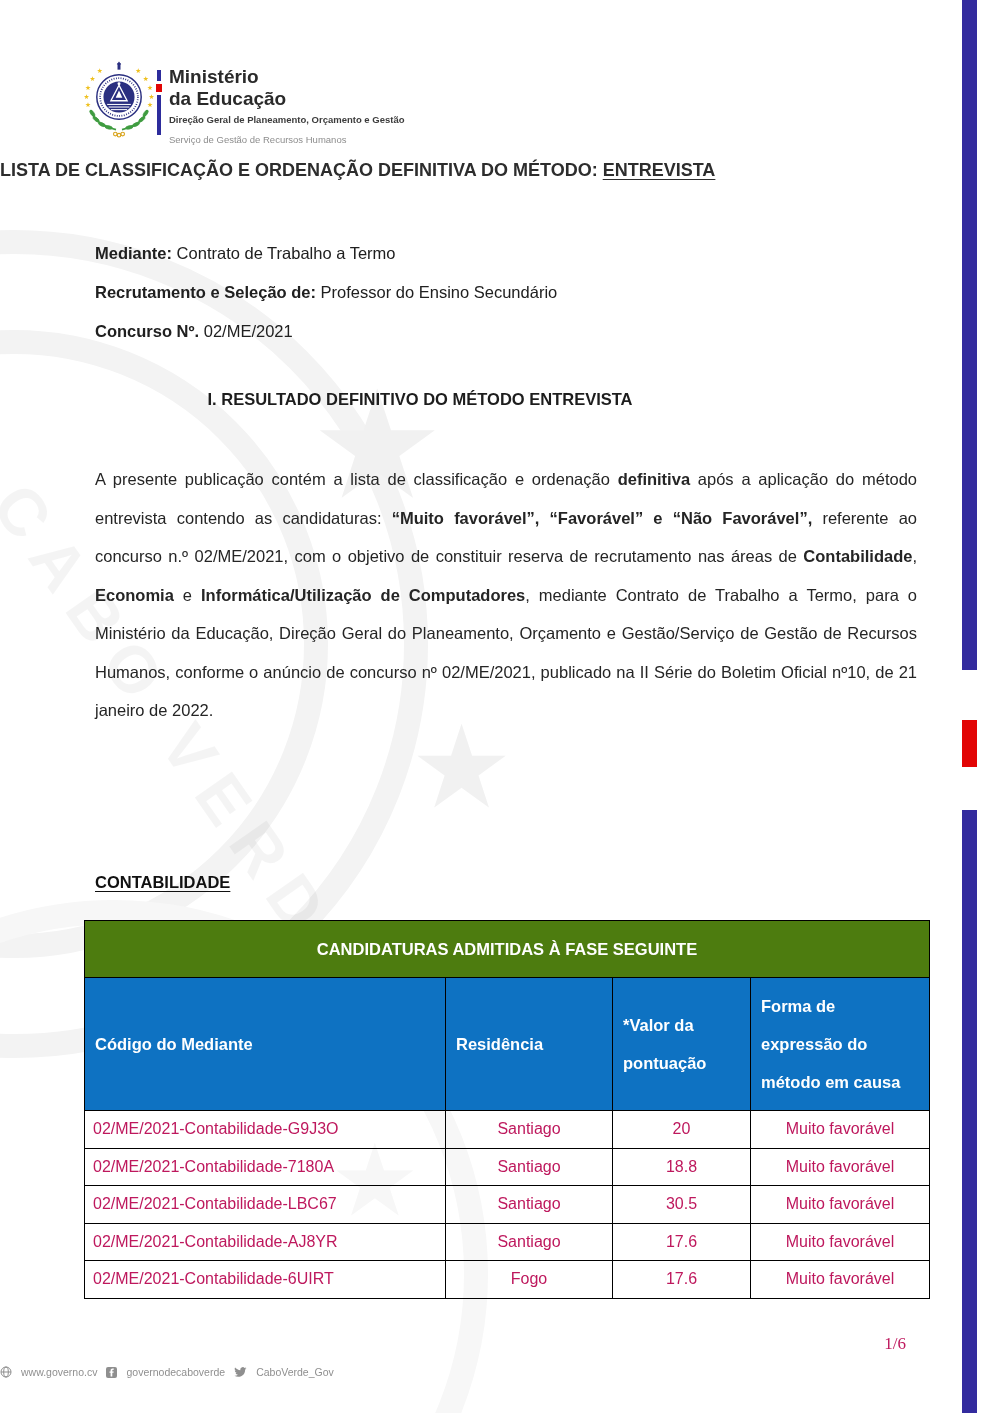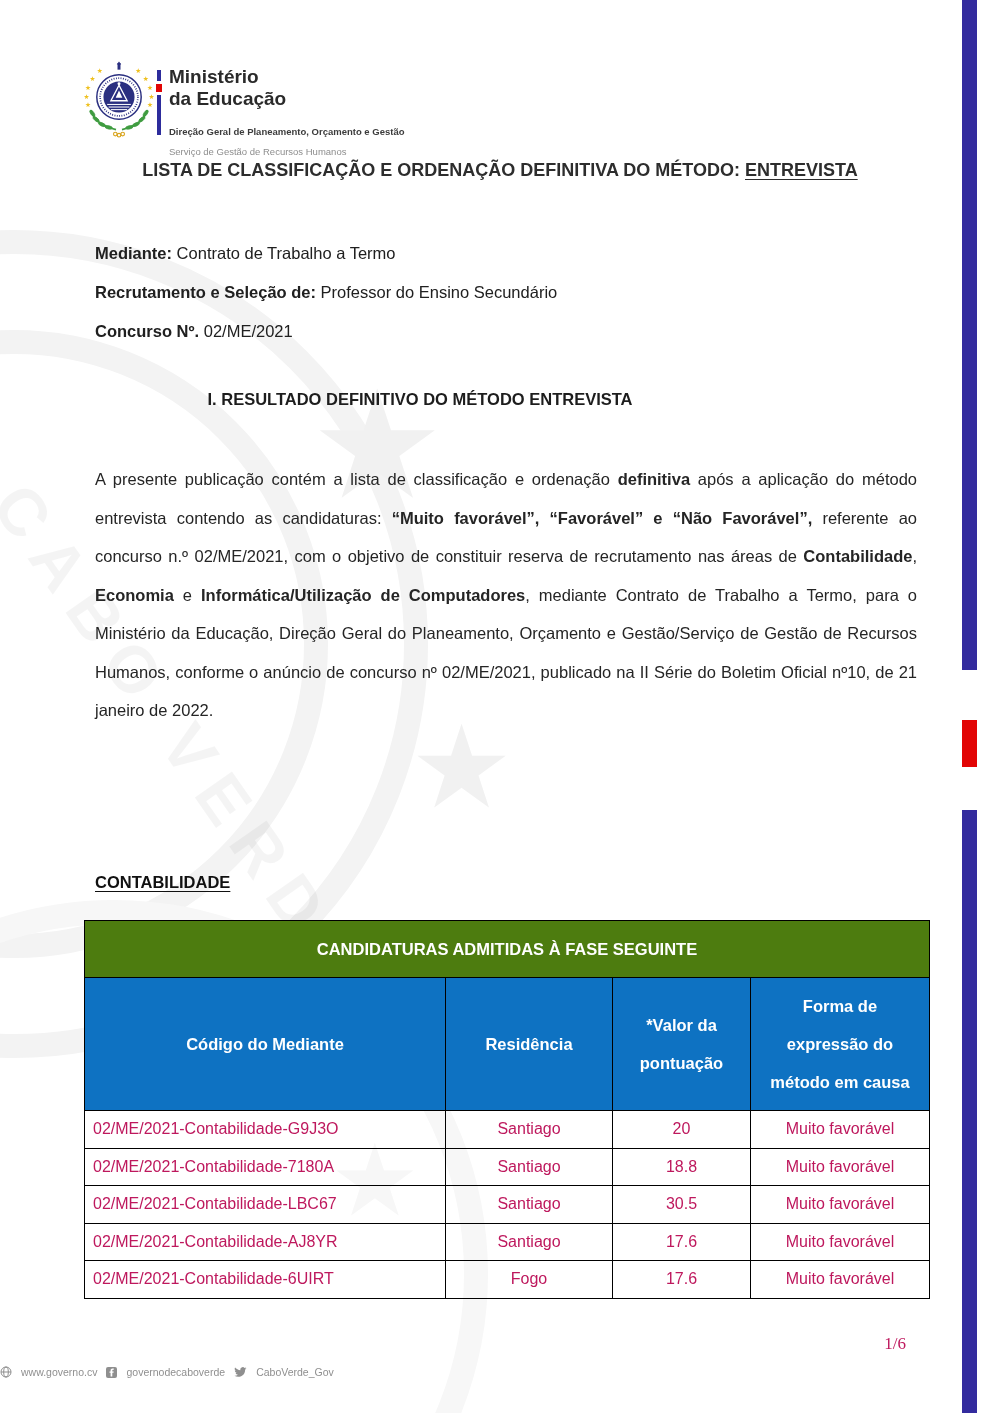--- a/index.html
+++ b/index.html
@@ -12,42 +12,42 @@
   .wm-c2{width:580px;height:580px;left:-300px;top:330px;}
   .wm-c3{width:700px;height:700px;left:-260px;top:900px;border-color:#f7f7f7;}
   .wm-star{color:#f1f1f1;line-height:1;}
   .wm-text{font-weight:bold;font-size:66px;letter-spacing:16px;color:rgba(0,0,0,0.045);
            transform:rotate(55deg);transform-origin:0 0;white-space:nowrap;}
   
   .sidebar-seg{position:absolute;z-index:2;}
   
   .hdr{position:absolute;z-index:1;}
   .ministry-name{font-weight:bold;font-size:19px;line-height:22px;color:#2a2a2a;}
-  .dept1{font-size:9.5px;font-weight:bold;color:#3c3c3c;margin-top:16px;}
+  .dept1{font-size:9.5px;font-weight:bold;color:#3c3c3c;margin-top:4px;}
   .dept2{font-size:9.5px;color:#8d8d8d;margin-top:9px;}
   
-  .doc-title{position:absolute;left:0;width:1000px;top:160px;text-align:center;
+  .doc-title{position:absolute;left:0;width:1000px;top:160px;
              font-weight:bold;font-size:18px;color:#2d2d2d;z-index:1;}
   .doc-title .u{text-decoration:underline;text-underline-offset:3px;}
   .intro{position:absolute;left:95px;top:234px;font-size:16.5px;line-height:39px;z-index:1;}
   .b{font-weight:bold;}
   .sec-head{position:absolute;left:0;width:840px;text-align:center;font-weight:bold;
             font-size:16.5px;z-index:1;color:#1d1d1d;}
   .para{position:absolute;left:95px;width:822px;top:460px;font-size:16.5px;line-height:38.5px;
         text-align:justify;z-index:1;color:#252525;}
   .area-head{position:absolute;left:95px;top:873px;font-weight:bold;font-size:16.5px;
              text-decoration:underline;text-underline-offset:3px;z-index:1;color:#111;}
   
   table.results{position:absolute;left:84px;top:920px;width:845px;border-collapse:collapse;
                 z-index:1;table-layout:fixed;}
   table.results th,table.results td{border:1px solid #000;}
   th.banner{height:54px;background:#4d7c0f;color:#fff;font-size:16.5px;font-weight:bold;
             text-align:center;}
   tr.cols th{height:132px;background:#0E72C2;color:#fff;font-size:16.5px;font-weight:bold;
-             text-align:center;vertical-align:middle;line-height:38px;padding:0 10px;}
+             text-align:left;vertical-align:middle;line-height:38px;padding:0 10px;}
   table.results td{height:34.5px;font-size:16px;text-align:center;color:#be185d;
                    background:transparent;}
   table.results td.c0{text-align:left;padding-left:8px;}
   
   .page-num{position:absolute;right:94px;top:1334px;font-family:Liberation Serif, serif;
             font-size:17px;color:#be185d;z-index:1;}
   .footer{position:absolute;left:0;width:1000px;top:1366px;display:flex;justify-content:flex-start;
           align-items:center;gap:9px;font-size:10.5px;color:#8f8f8f;z-index:1;}
   .footer .ic{display:inline-flex;align-items:center;}
 </style>

